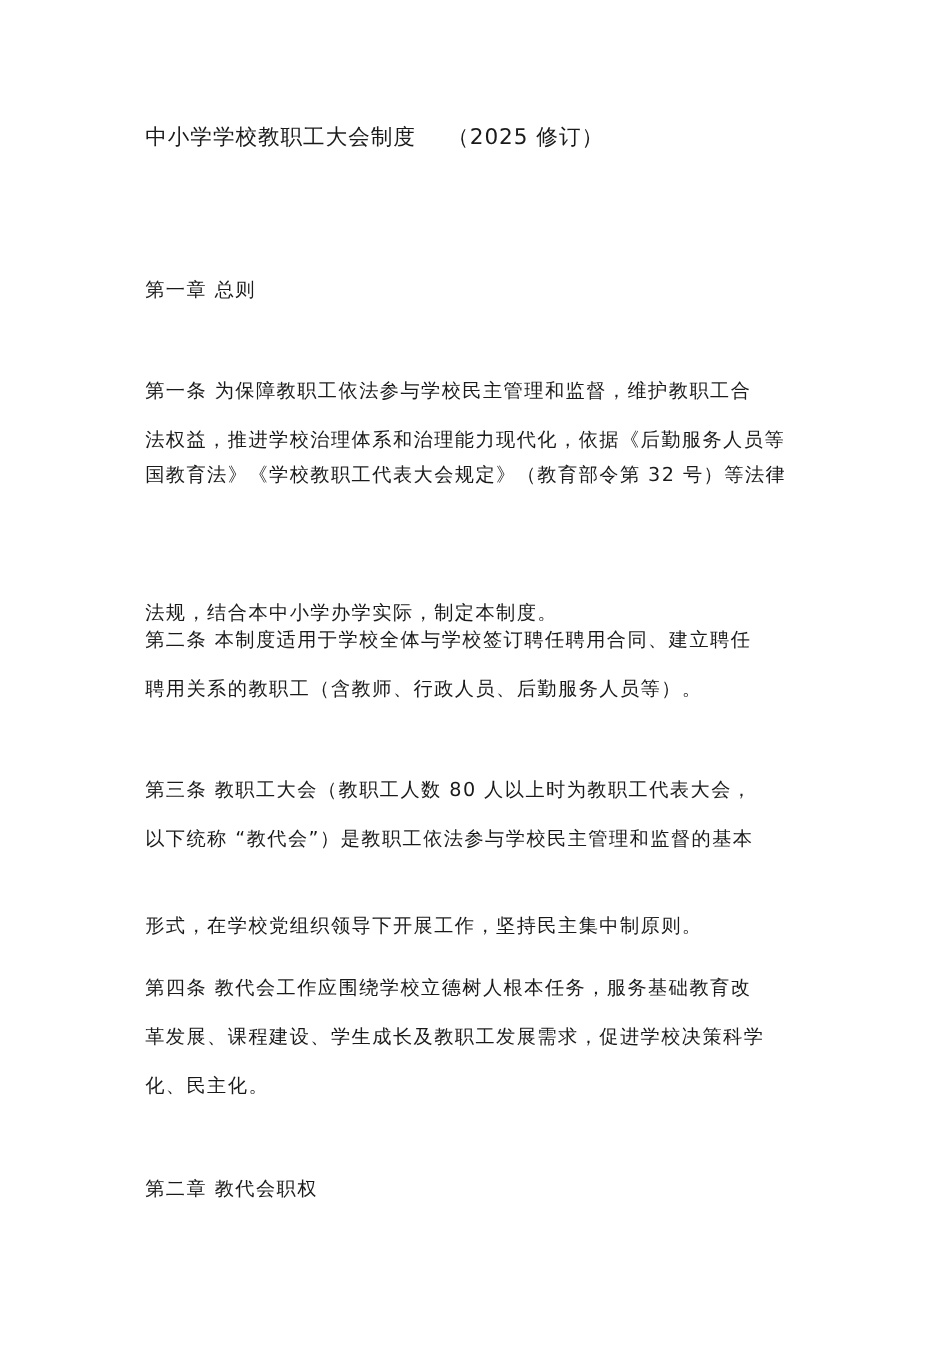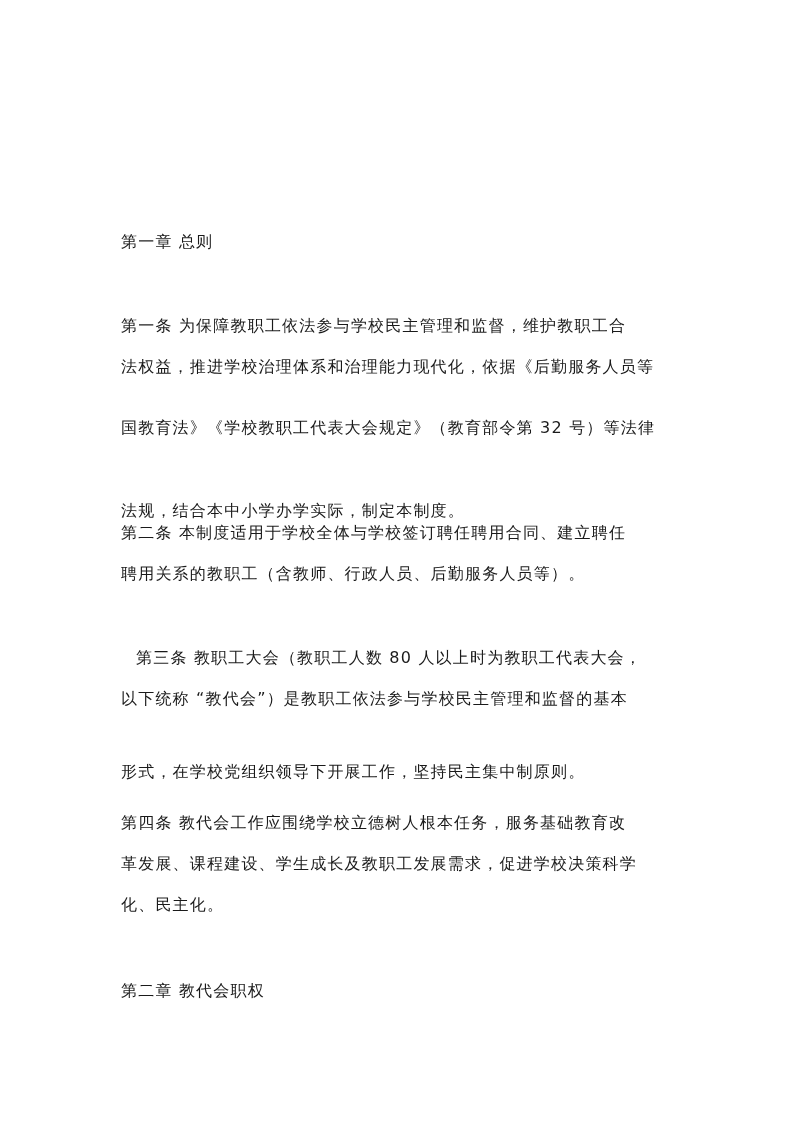--- a/index.html
+++ b/index.html
@@ -9,37 +9,40 @@
   .line { position: absolute; left: 121px; white-space: nowrap; font-size: 16px; line-height: 24px;
           letter-spacing: 1.2px; }
   .title { font-size: 18px; letter-spacing: 0.8px; }
   .title .rev { margin-left: 26px; }
 </style>
 </head>
 <body>
 
 <div class="page">
 
+  <div class="line title" style="top:103px;">
+    <span>中小学学校教职工大会制度</span><span class="rev">（2025 修订）</span>
+  </div>
 
   <div class="line" style="top:230px;">第一章  总则</div>
 
   <div>
     <div class="line" style="top:314px;">第一条  为保障教职工依法参与学校民主管理和监督，维护教职工合</div>
     <div class="line" style="top:355px;">法权益，推进学校治理体系和治理能力现代化，依据《后勤服务人员等</div>
-    <div class="line" style="top:416px;">国教育法》《学校教职工代表大会规定》（教育部令第  32  号）等法律</div>
+    <div class="line" style="top:384px;">国教育法》《学校教职工代表大会规定》（教育部令第  32  号）等法律</div>
     <div class="line" style="top:459px;margin-top:40px;">法规，结合本中小学办学实际，制定本制度。</div>
   </div>
 
   <div>
     <div class="line" style="top:521px;">第二条  本制度适用于学校全体与学校签订聘任聘用合同、建立聘任</div>
     <div class="line" style="top:562px;">聘用关系的教职工（含教师、行政人员、后勤服务人员等）。</div>
   </div>
 
   <div>
-    <div class="line" style="top:646px;margin-left:15px;">第三条  教职工大会（教职工人数  80  人以上时为教职工代表大会，</div>
+    <div class="line" style="top:646px;">第三条  教职工大会（教职工人数  80  人以上时为教职工代表大会，</div>
     <div class="line" style="top:687px;">以下统称 “教代会”）是教职工依法参与学校民主管理和监督的基本</div>
     <div class="line" style="top:760px;">形式，在学校党组织领导下开展工作，坚持民主集中制原则。</div>
   </div>
 
   <div>
     <div class="line" style="top:811px;">第四条  教代会工作应围绕学校立德树人根本任务，服务基础教育改</div>
     <div class="line" style="top:852px;">革发展、课程建设、学生成长及教职工发展需求，促进学校决策科学</div>
     <div class="line" style="top:893px;">化、民主化。</div>
   </div>
 

